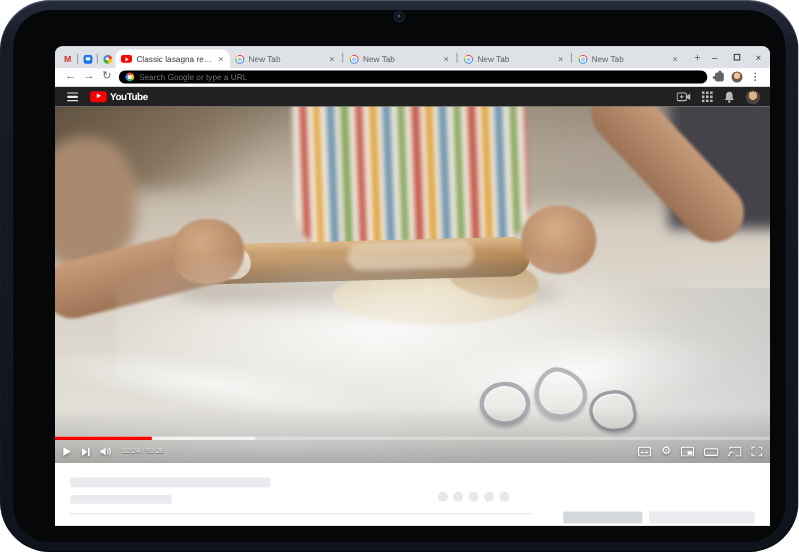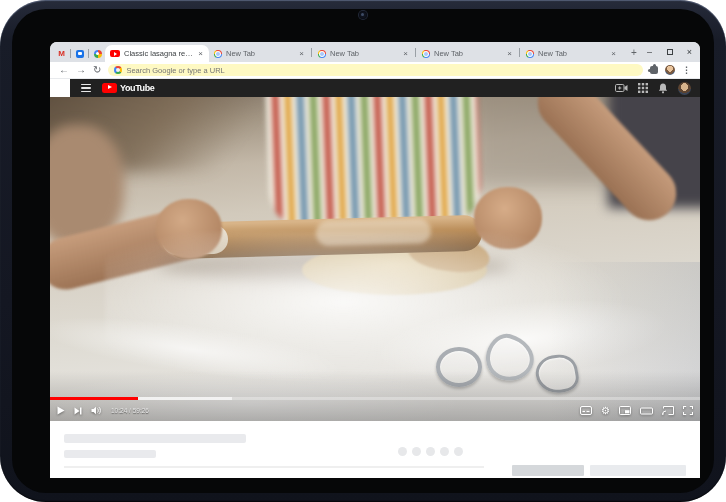--- a/index.html
+++ b/index.html
@@ -47,35 +47,35 @@
     border-radius:50%; background:#a8c7fa; box-shadow:0 0 0 1px #fff; }
   .new-tab-btn { width:16px; height:16px; display:flex; align-items:center; justify-content:center;
     font-size:10px; color:#5f6368; align-self:center; margin-left:4px; }
   .win-controls { position:absolute; right:6px; top:0; height:20px; display:flex; align-items:center; gap:11px; }
   .win-btn { color:#3c4043; font-size:9px; line-height:1; display:flex; align-items:center; justify-content:center; width:9px; }
   .maxbox { width:6px; height:6px; border:1px solid #3c4043; display:inline-block; }
 
   
   .toolbar { height:17px; background:#fff; display:flex; align-items:center; gap:7px; padding:0 9px; border-bottom:1px solid #e8eaed; }
   .nav-ico { color:#5f6368; font-size:10px; line-height:1; }
-  .omnibox { flex:1; height:12px; background:#fef9c3; border-radius:7px; display:flex; align-items:center; padding:0 6px; gap:4px; }
+  .omnibox { flex:1; height:12px; background:#000000; border-radius:7px; display:flex; align-items:center; padding:0 6px; gap:4px; }
   .g-ico { width:8px; height:8px; border-radius:50%; flex:none;
     background:conic-gradient(from -45deg,#ea4335 0 25%,#fbbc05 0 50%,#34a853 0 75%,#4285f4 0 100%); position:relative; }
   .g-ico::after { content:""; position:absolute; left:2px; top:2px; width:4px; height:4px; border-radius:50%; background:#f1f3f4; }
   .omnibox input { border:none; background:transparent; outline:none; font-size:7.5px; color:#80868b;
     font-family:"Liberation Sans",sans-serif; width:100%; }
   .puzzle { width:8px; height:8px; border-radius:2px; background:#5f6368; position:relative; }
   .puzzle::before { content:""; position:absolute; left:2.5px; top:-2px; width:3px; height:3px; border-radius:50%; background:#5f6368; }
   .puzzle::after { content:""; position:absolute; left:-2px; top:2.5px; width:3px; height:3px; border-radius:50%; background:#5f6368; }
   .avatar-sm { width:10px; height:10px; border-radius:50%;
     background:radial-gradient(circle at 50% 38%,#e9c49c 0 36%,#7a5a40 37% 62%,#4e5d75 63%); }
   .kebab { color:#5f6368; font-size:9px; font-weight:bold; }
 
   
-  .ytheader { height:18px; background:#212121; position:relative; display:flex; align-items:center; padding:0 11px;margin-left:20px; }
+  .ytheader { height:18px; background:#212121; position:relative; display:flex; align-items:center; padding:0 11px; }
   .burger { width:10px; display:flex; flex-direction:column; gap:2px; }
   .burger span { height:1.4px; background:#e8e8e8; border-radius:1px; }
   .yt-logo { display:flex; align-items:center; gap:3px; margin-left:11px; }
   .yt-logo-icon { width:15px; height:10.5px; background:#f00; border-radius:2.5px; position:relative; }
   .yt-logo-icon::after { content:""; position:absolute; left:5.5px; top:2.5px;
     border-left:4.5px solid #fff; border-top:2.8px solid transparent; border-bottom:2.8px solid transparent; }
   .yt-logo-text { color:#fff; font-size:9px; font-weight:bold; letter-spacing:-.4px; }
   .yt-search { position:absolute; left:174px; top:2px; height:14px; display:flex; }
   .yt-search-input { width:274px; height:14px; background:#121212; border:1px solid #303030;
     color:#eee; font-size:7.5px; padding:0 6px; outline:none; font-family:"Liberation Sans",sans-serif; }

